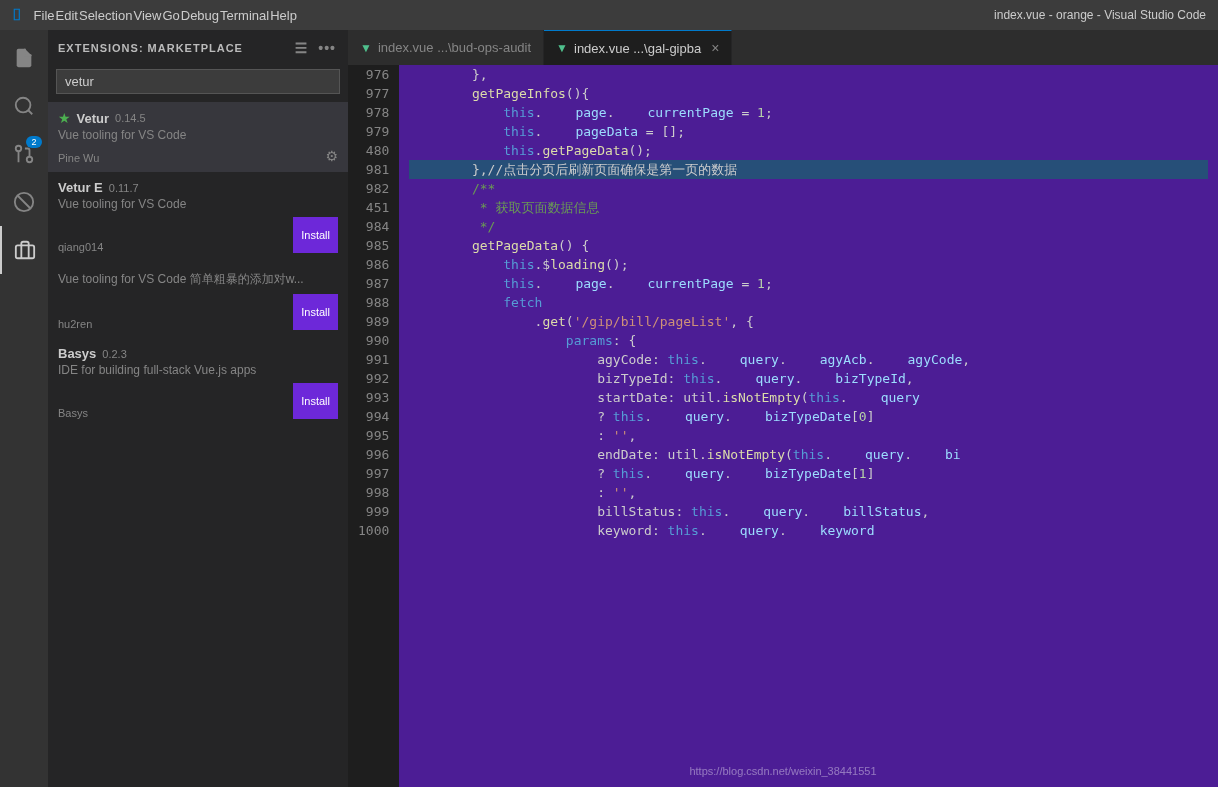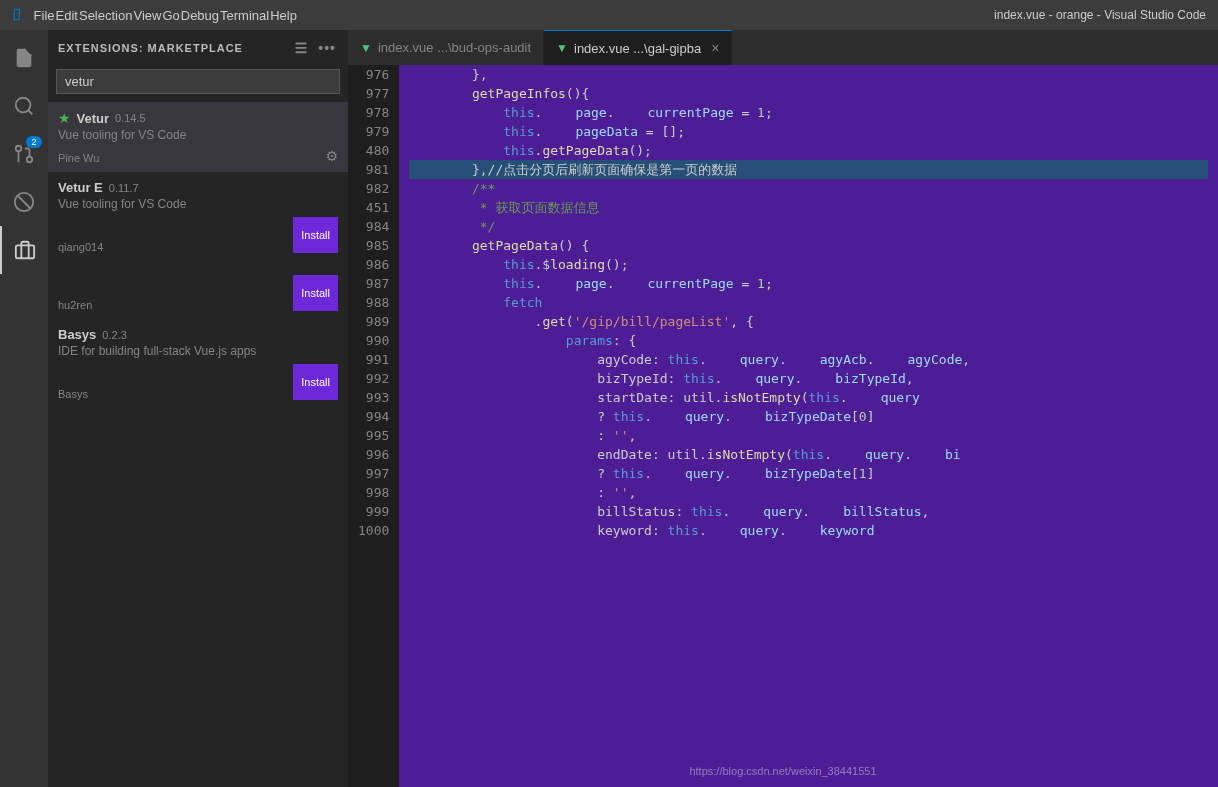--- a/index.html
+++ b/index.html
@@ -403,20 +403,21 @@
           </div>
           <div class="ext-desc">Vue tooling for VS Code</div>
           <div class="ext-footer">
             <span class="ext-author">qiang014</span>
             <div class="ext-actions">
               <button class="ext-install-btn">Install</button>
             </div>
           </div>
         </div>
         <div class="ext-item">
+          <div class="ext-desc">Vue tooling for VS Code 简单粗暴的添加对w...</div>
           <div class="ext-footer">
             <span class="ext-author">hu2ren</span>
             <div class="ext-actions">
               <button class="ext-install-btn">Install</button>
             </div>
           </div>
         </div>
         <div class="ext-item">
           <div class="ext-item-header">
             <span class="ext-name">Basys</span>

